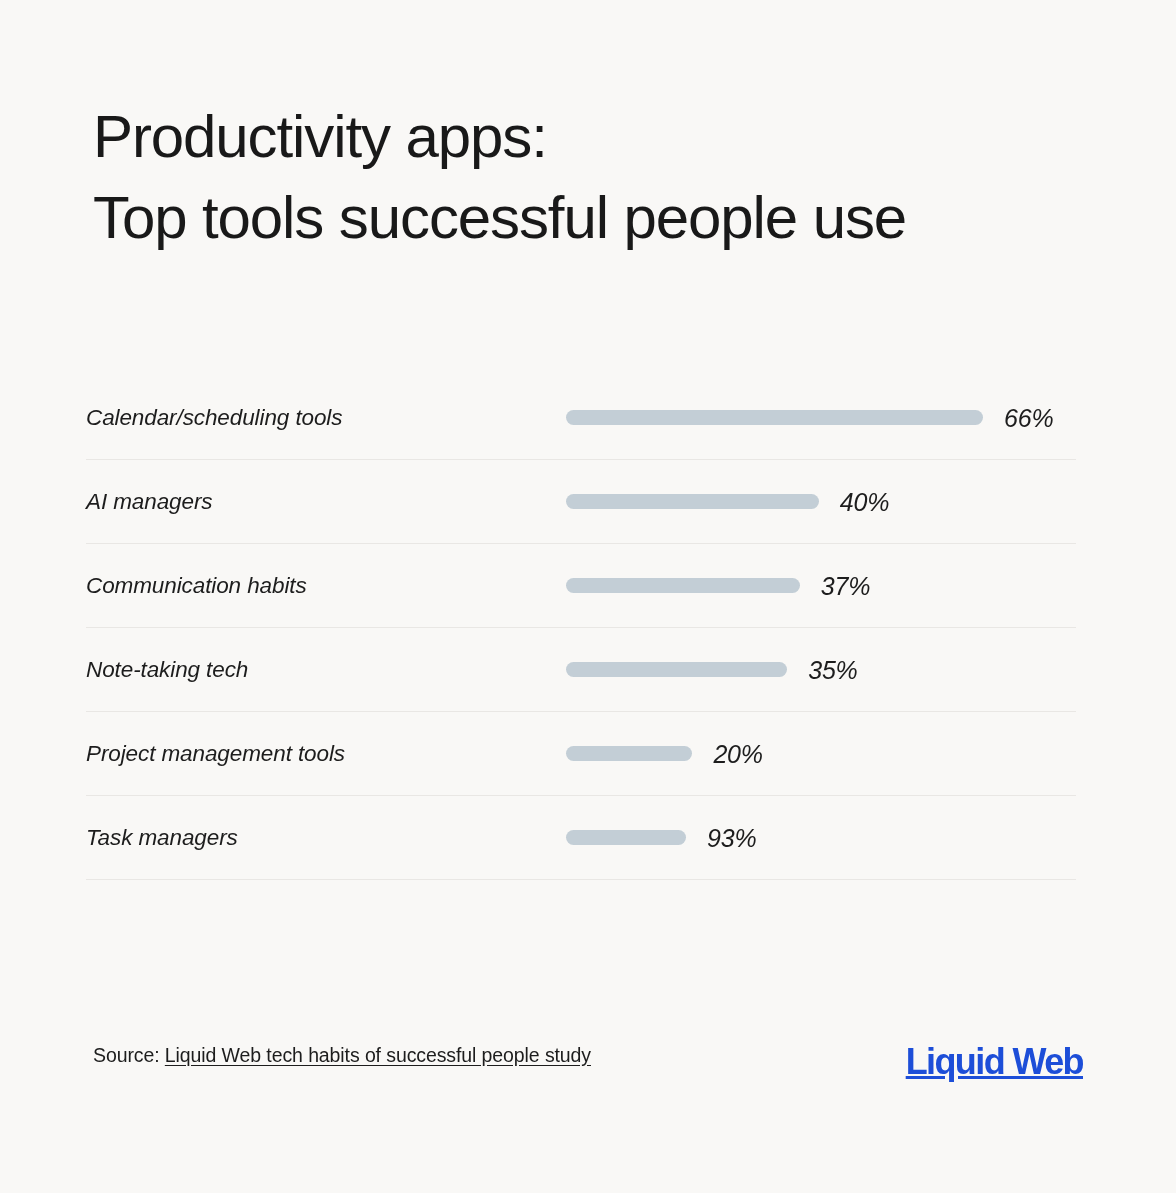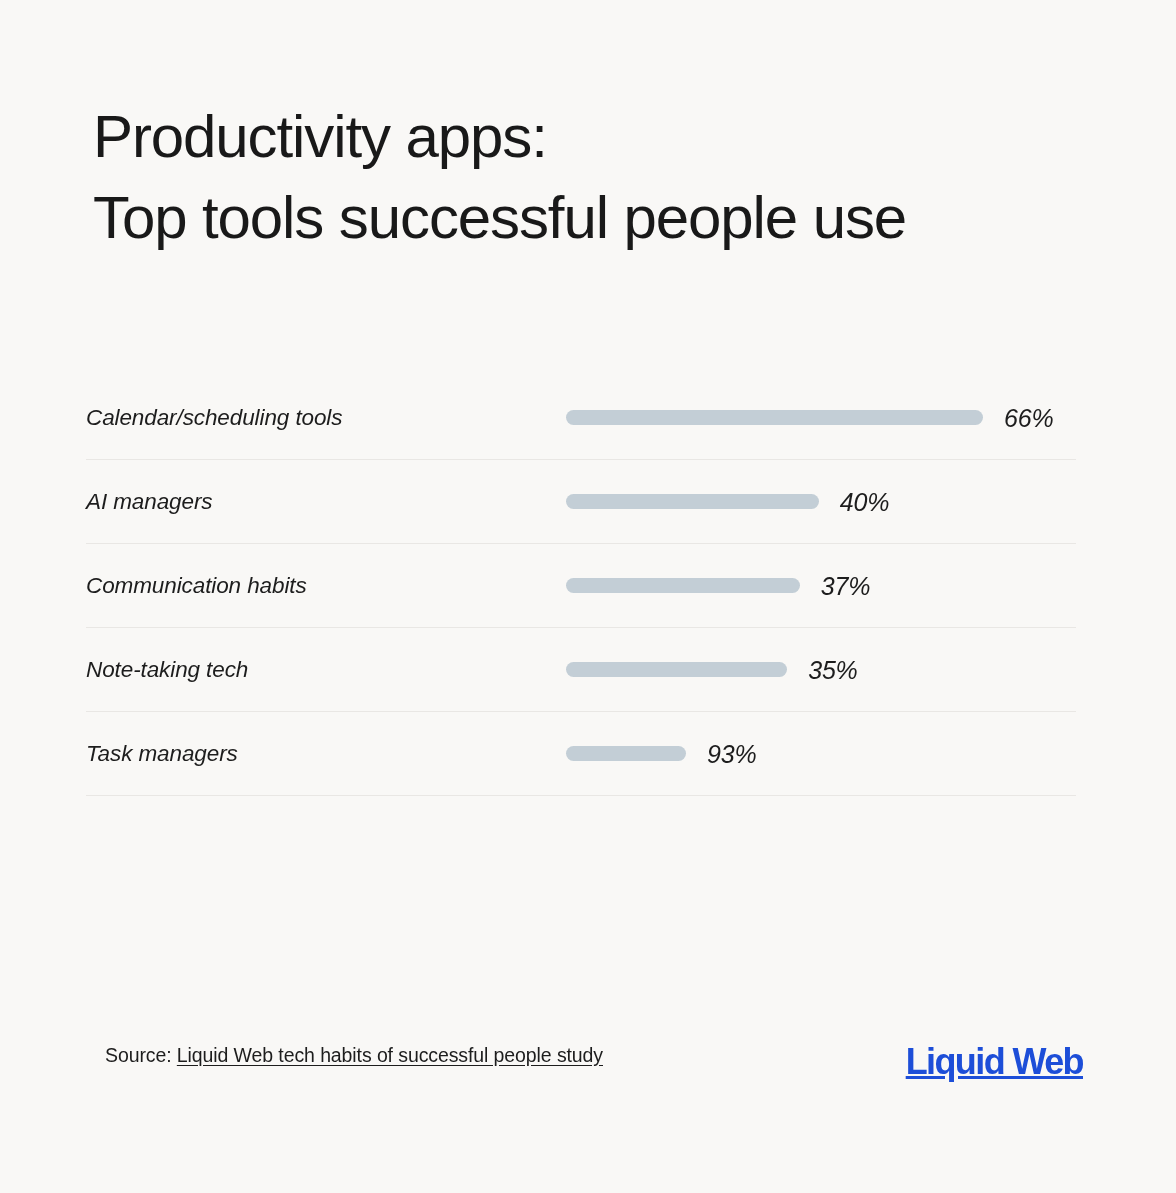--- a/index.html
+++ b/index.html
@@ -90,21 +90,21 @@
     font-size: 25px;
     line-height: 28px;
     color: #1d1d1d;
     letter-spacing: -0.2px;
     white-space: nowrap;
   }
 
   
   .footer {
     position: absolute;
-    left: 105px;
+    left: 93px;
     right: 93px;
     top: 1032px;
     height: 60px;
   }
   .source {
     position: absolute;
     left: 0;
     top: 10px;
     font-size: 19.5px;
     line-height: 26px;
@@ -175,20 +175,29 @@
     <div class="bar-row">
       <div class="row-label">Note-taking tech</div>
       <div class="bar-area">
         <div class="bar-track">
           <div class="bar-fill" style="width: 221.2px; background: rgb(195, 206, 214);"></div>
         </div>
         <div class="bar-value">35%</div>
       </div>
     </div>
 
+    <div class="bar-row">
+      <div class="row-label">Project management tools</div>
+      <div class="bar-area">
+        <div class="bar-track">
+          <div class="bar-fill" style="width: 126.4px; background: rgb(195, 206, 214);"></div>
+        </div>
+        <div class="bar-value">20%</div>
+      </div>
+    </div>
 
     <div class="bar-row">
       <div class="row-label">Task managers</div>
       <div class="bar-area">
         <div class="bar-track">
           <div class="bar-fill" style="width: 120.08px; background: rgb(195, 206, 214);"></div>
         </div>
         <div class="bar-value">93%</div>
       </div>
     </div>

